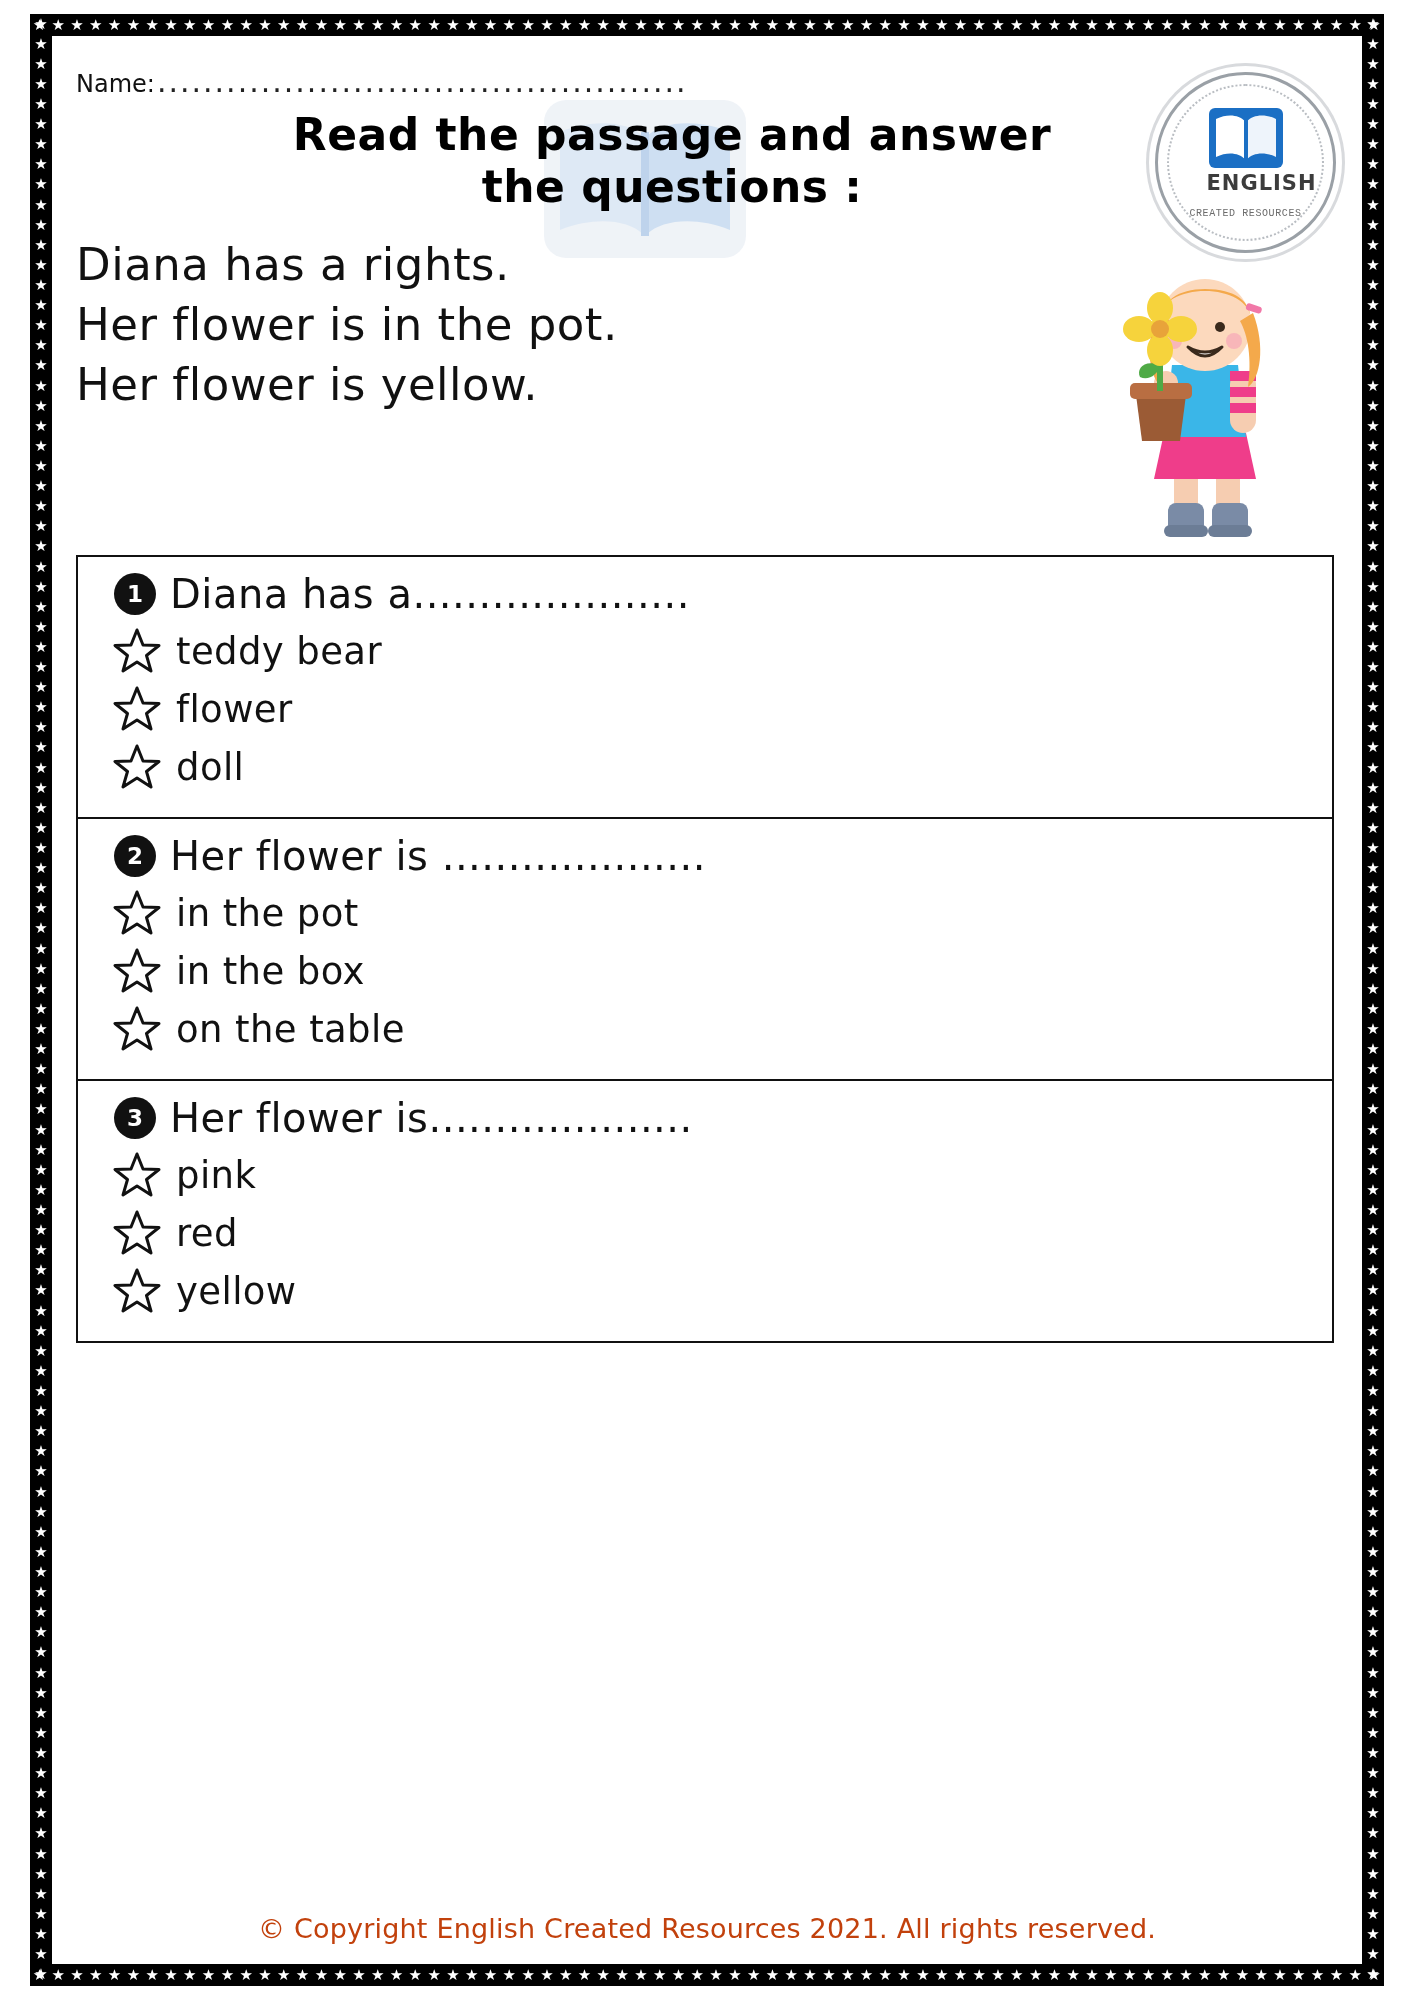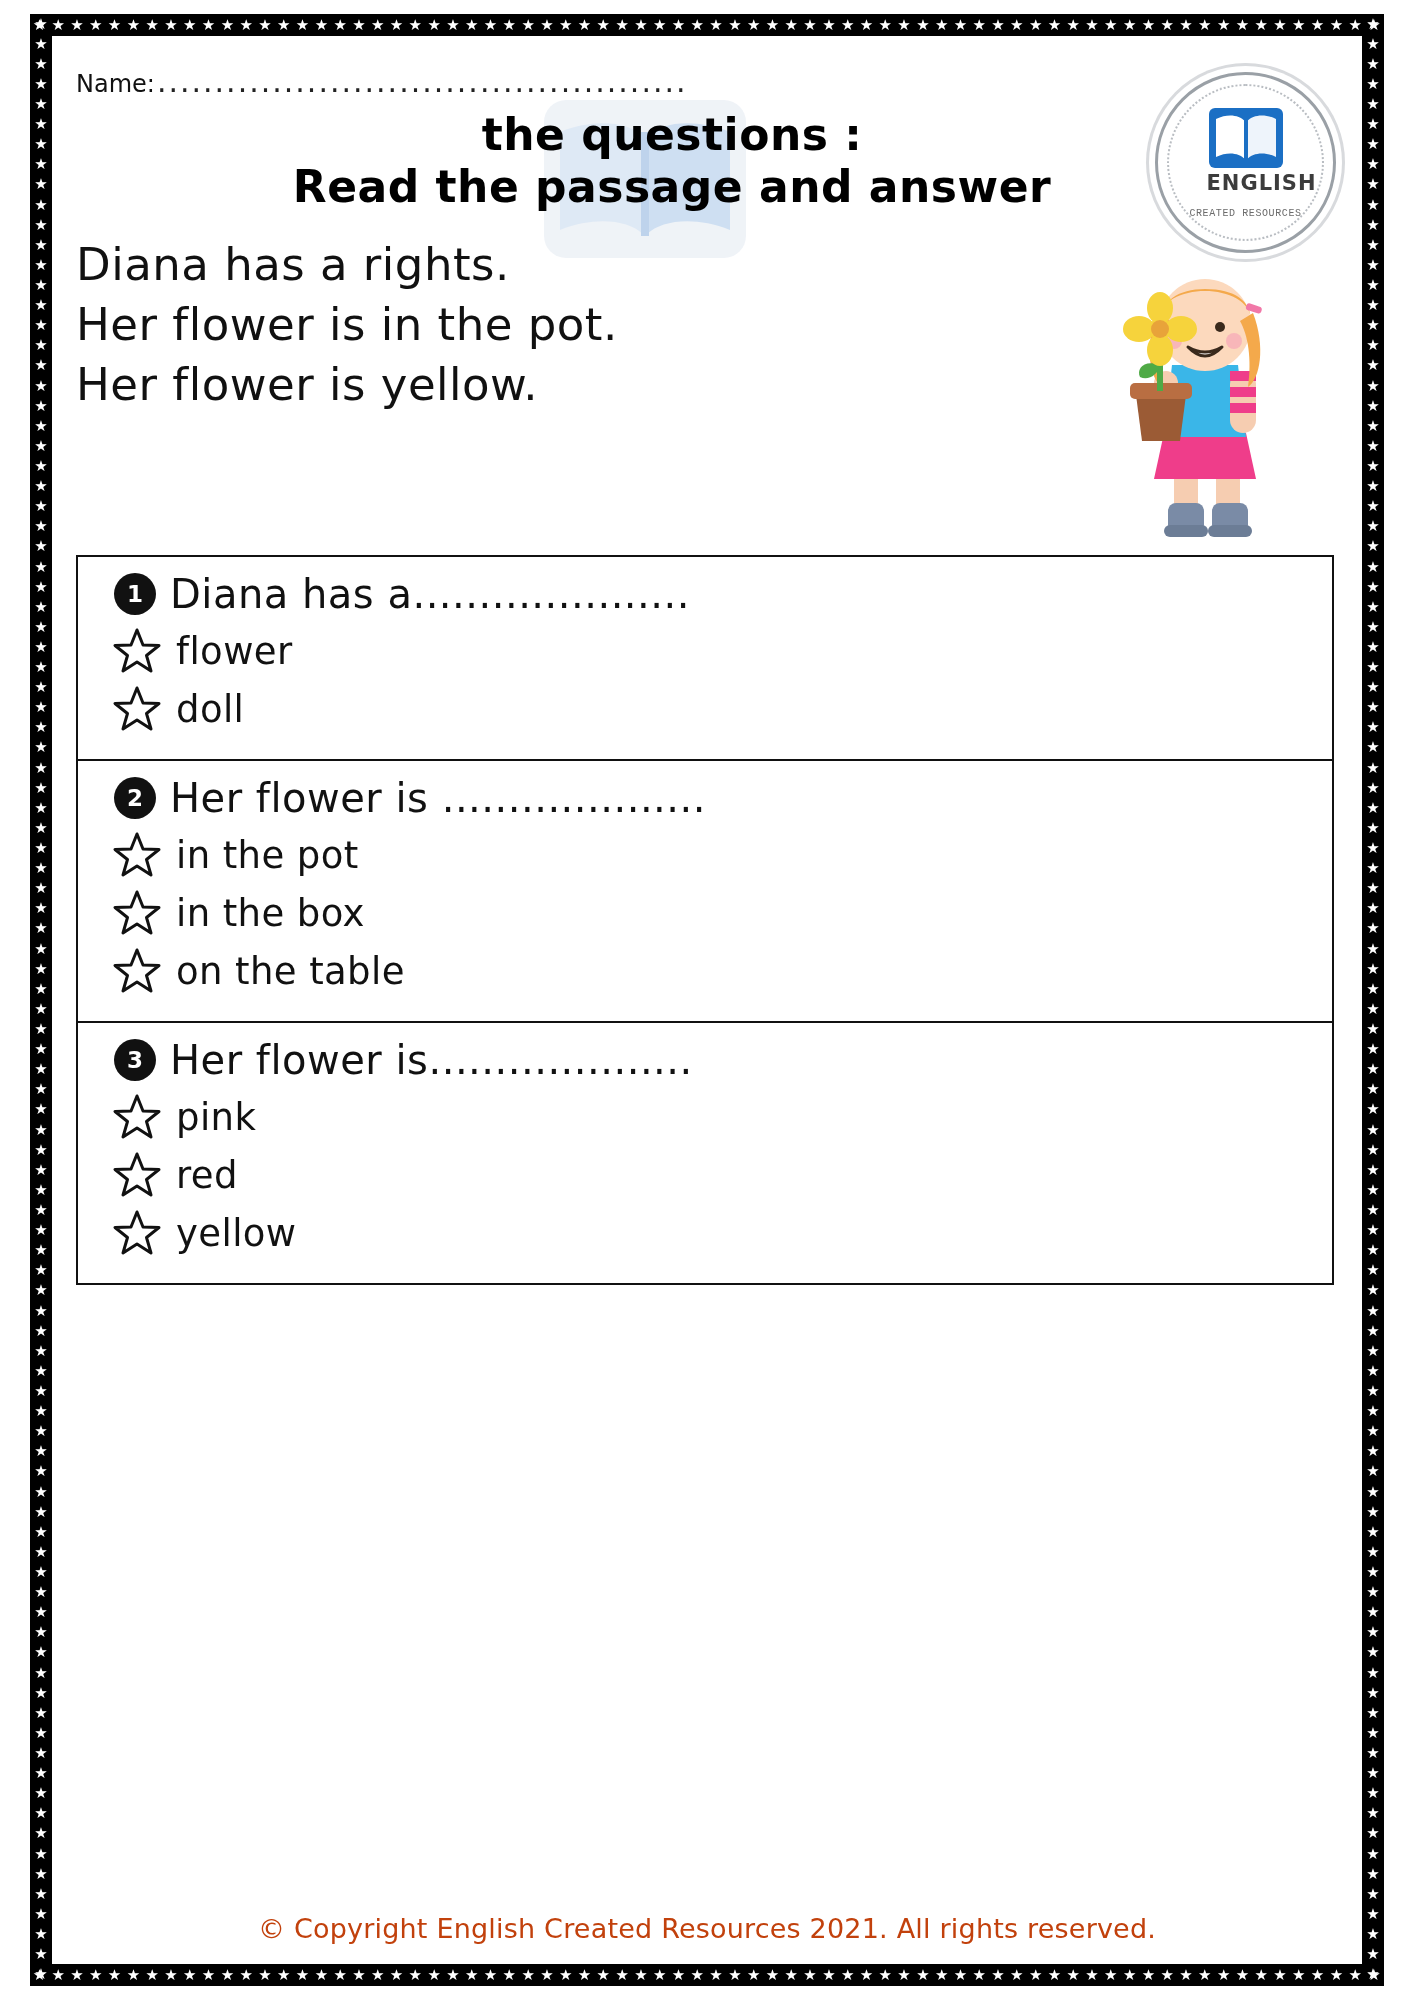--- a/index.html
+++ b/index.html
@@ -598,22 +598,22 @@
       <path d="M190 40 C155 26, 122 30, 107 44 L107 142 C122 128, 155 124, 190 138 Z" fill="#c9dcf1"></path>
       <rect x="101" y="40" width="8" height="104" fill="#b8cfea"></rect>
     </svg>
 
     <div class="name-row">
       <span class="name-label">Name:</span>
       <span class="name-dots">..............................................</span>
     </div>
 
     <div class="title">
+      <div>Read the passage and answer</div>
       <div>the questions :</div>
-      <div>Read the passage and answer</div>
     </div>
 
     <div class="badge">
       <div class="badge-inner-ring"></div>
       <svg class="badge-book" viewBox="0 0 76 62">
         <rect x="1" y="1" width="74" height="60" rx="6" fill="#1b6fc4"></rect>
         <path d="M8 12 C20 6, 31 8, 37 14 L37 52 C31 46, 20 44, 8 50 Z" fill="#ffffff"></path>
         <path d="M68 12 C56 6, 45 8, 39 14 L39 52 C45 46, 56 44, 68 50 Z" fill="#eef4fb"></path>
         <rect x="36" y="12" width="4" height="40" fill="#1b6fc4"></rect>
       </svg>
@@ -678,20 +678,26 @@
       <div class="qblock">
         <div class="qhead">
           <div class="qnum">1</div>
           <div class="qtext">Diana has a.....................</div>
         </div>
         <div class="options">
           <div class="opt">
             <svg class="opt-star" viewBox="0 0 50 48">
                 <path d="M25 3 L31 18 L47 18.5 L34.5 28.5 L39 44 L25 35 L11 44 L15.5 28.5 L3 18.5 L19 18 Z" fill="#fff" stroke="#111" stroke-width="3" stroke-linejoin="round"></path>
               </svg>
+            <span class="opt-label">teddy bear</span>
+          </div>
+          <div class="opt">
+            <svg class="opt-star" viewBox="0 0 50 48">
+                <path d="M25 3 L31 18 L47 18.5 L34.5 28.5 L39 44 L25 35 L11 44 L15.5 28.5 L3 18.5 L19 18 Z" fill="#fff" stroke="#111" stroke-width="3" stroke-linejoin="round"></path>
+              </svg>
             <span class="opt-label">flower</span>
           </div>
           <div class="opt">
             <svg class="opt-star" viewBox="0 0 50 48">
                 <path d="M25 3 L31 18 L47 18.5 L34.5 28.5 L39 44 L25 35 L11 44 L15.5 28.5 L3 18.5 L19 18 Z" fill="#fff" stroke="#111" stroke-width="3" stroke-linejoin="round"></path>
               </svg>
             <span class="opt-label">doll</span>
           </div>
         </div>
       </div>

